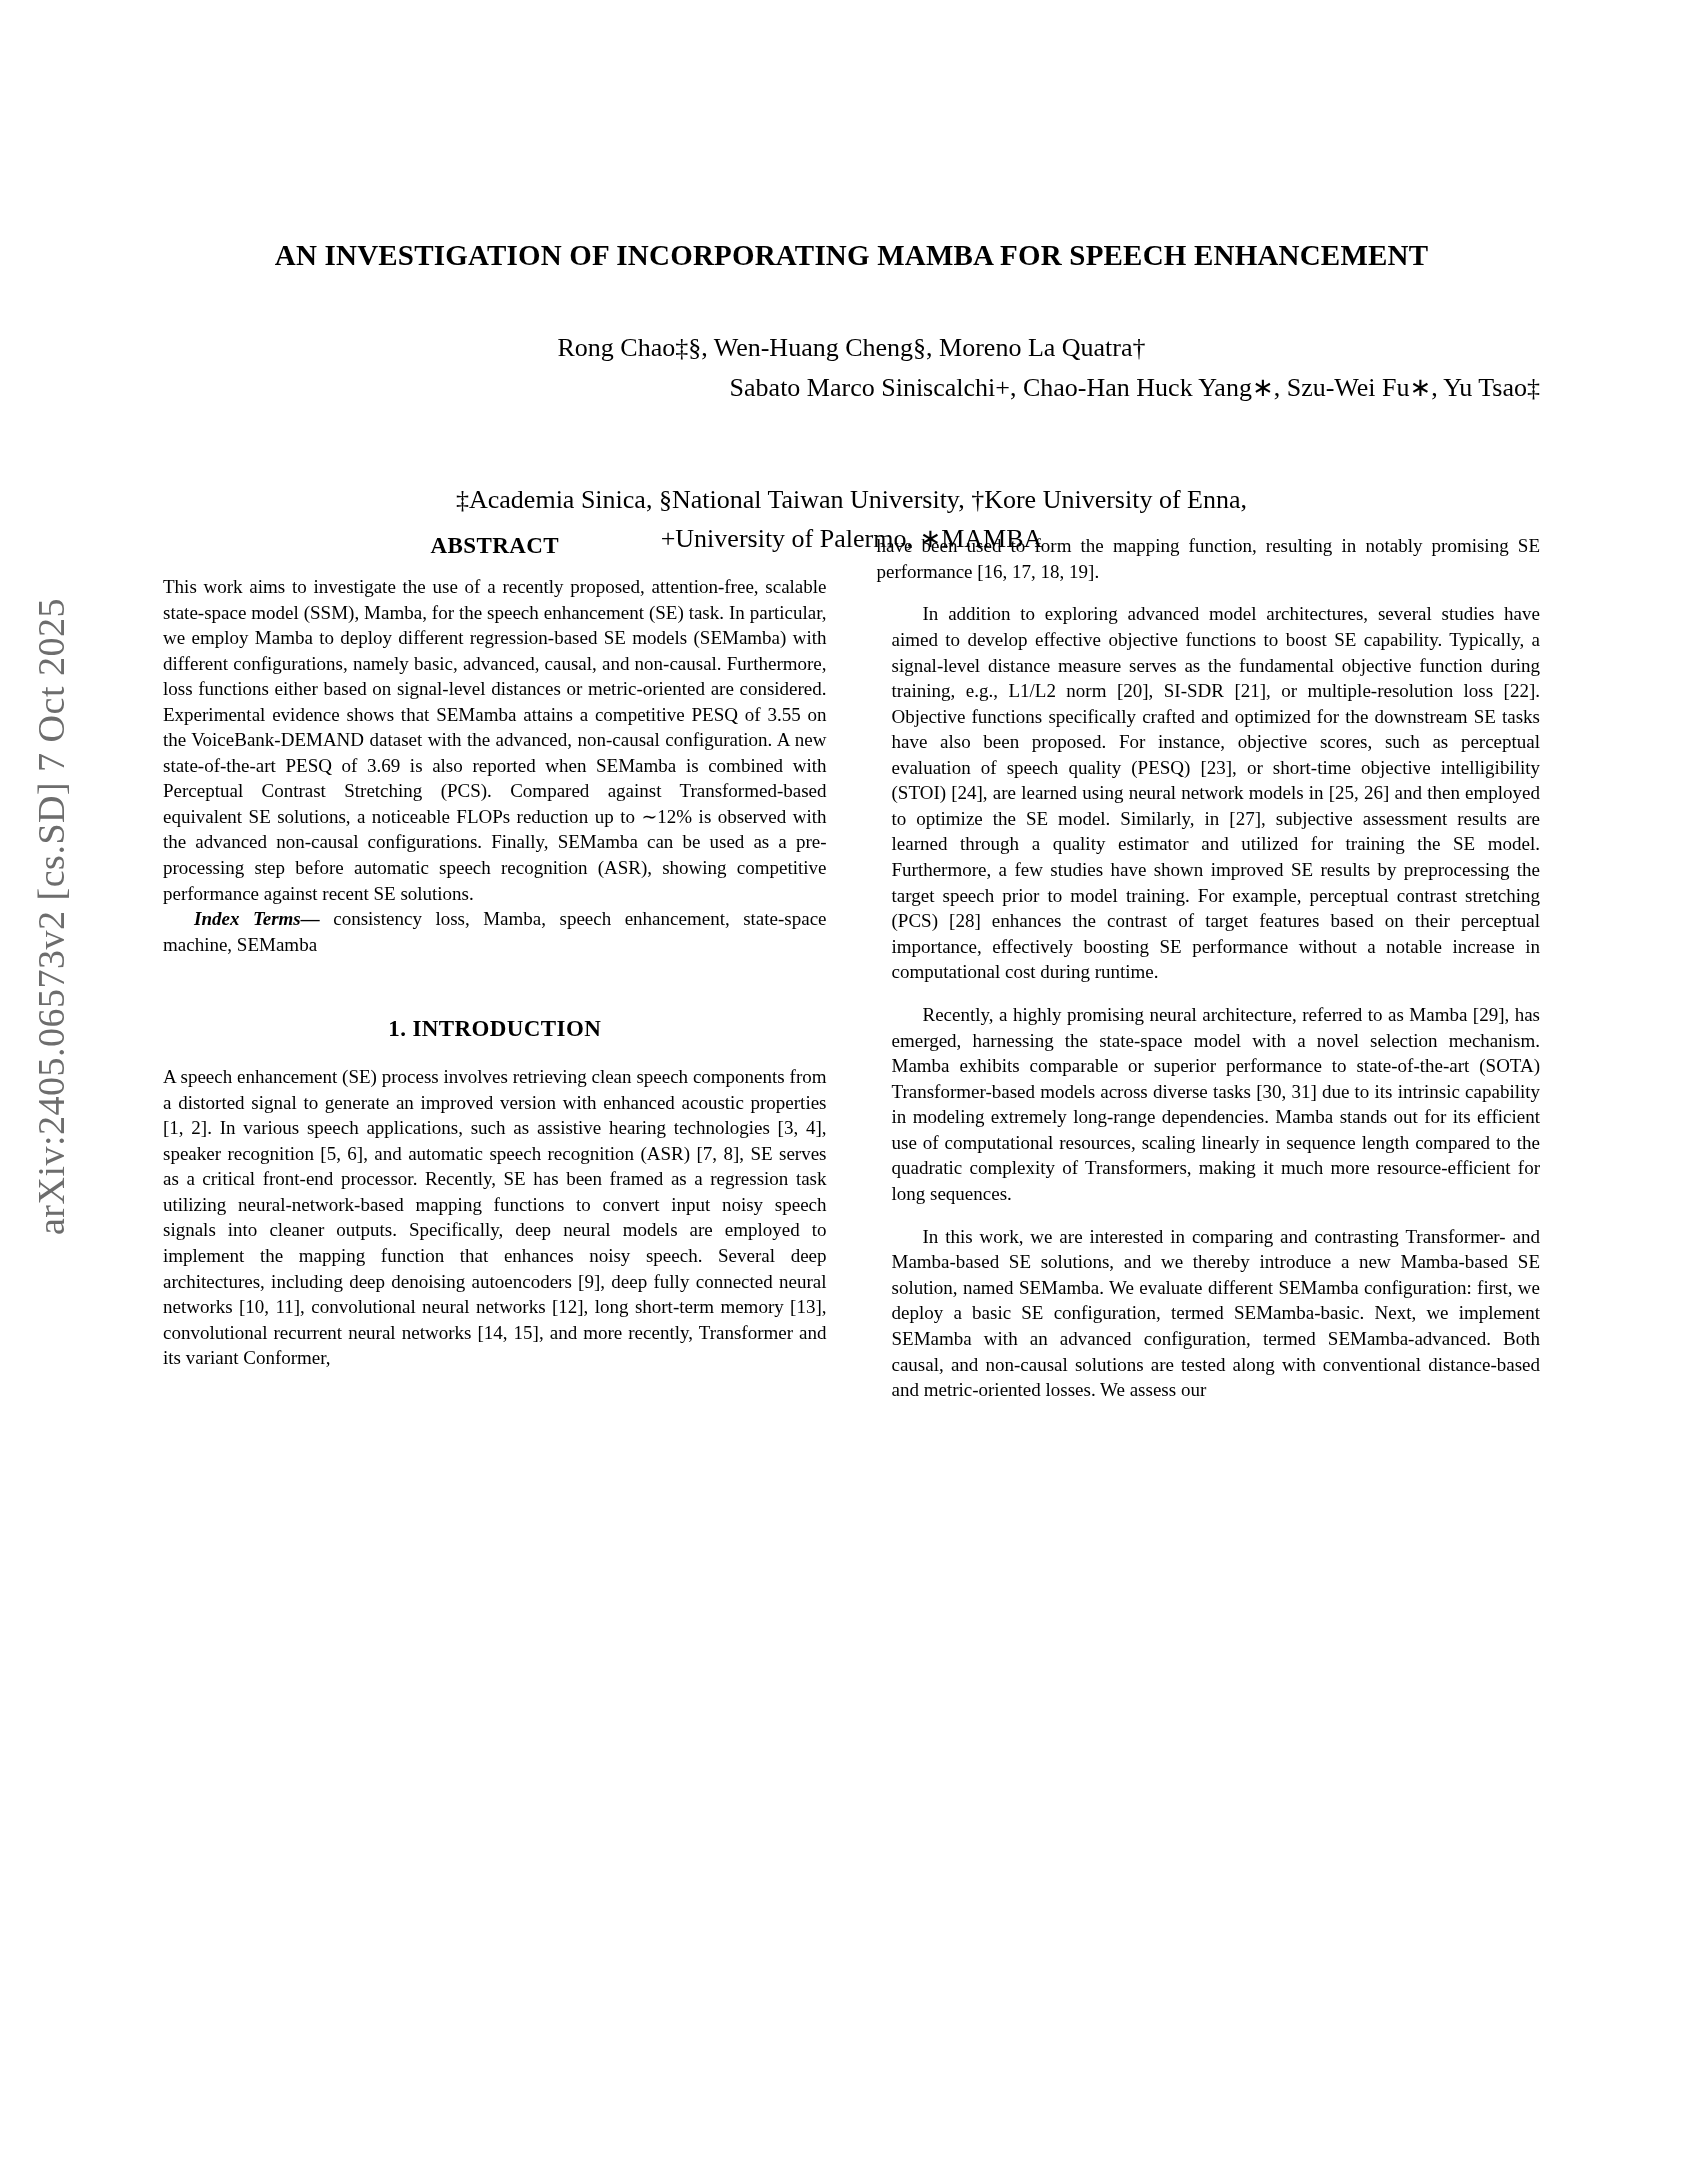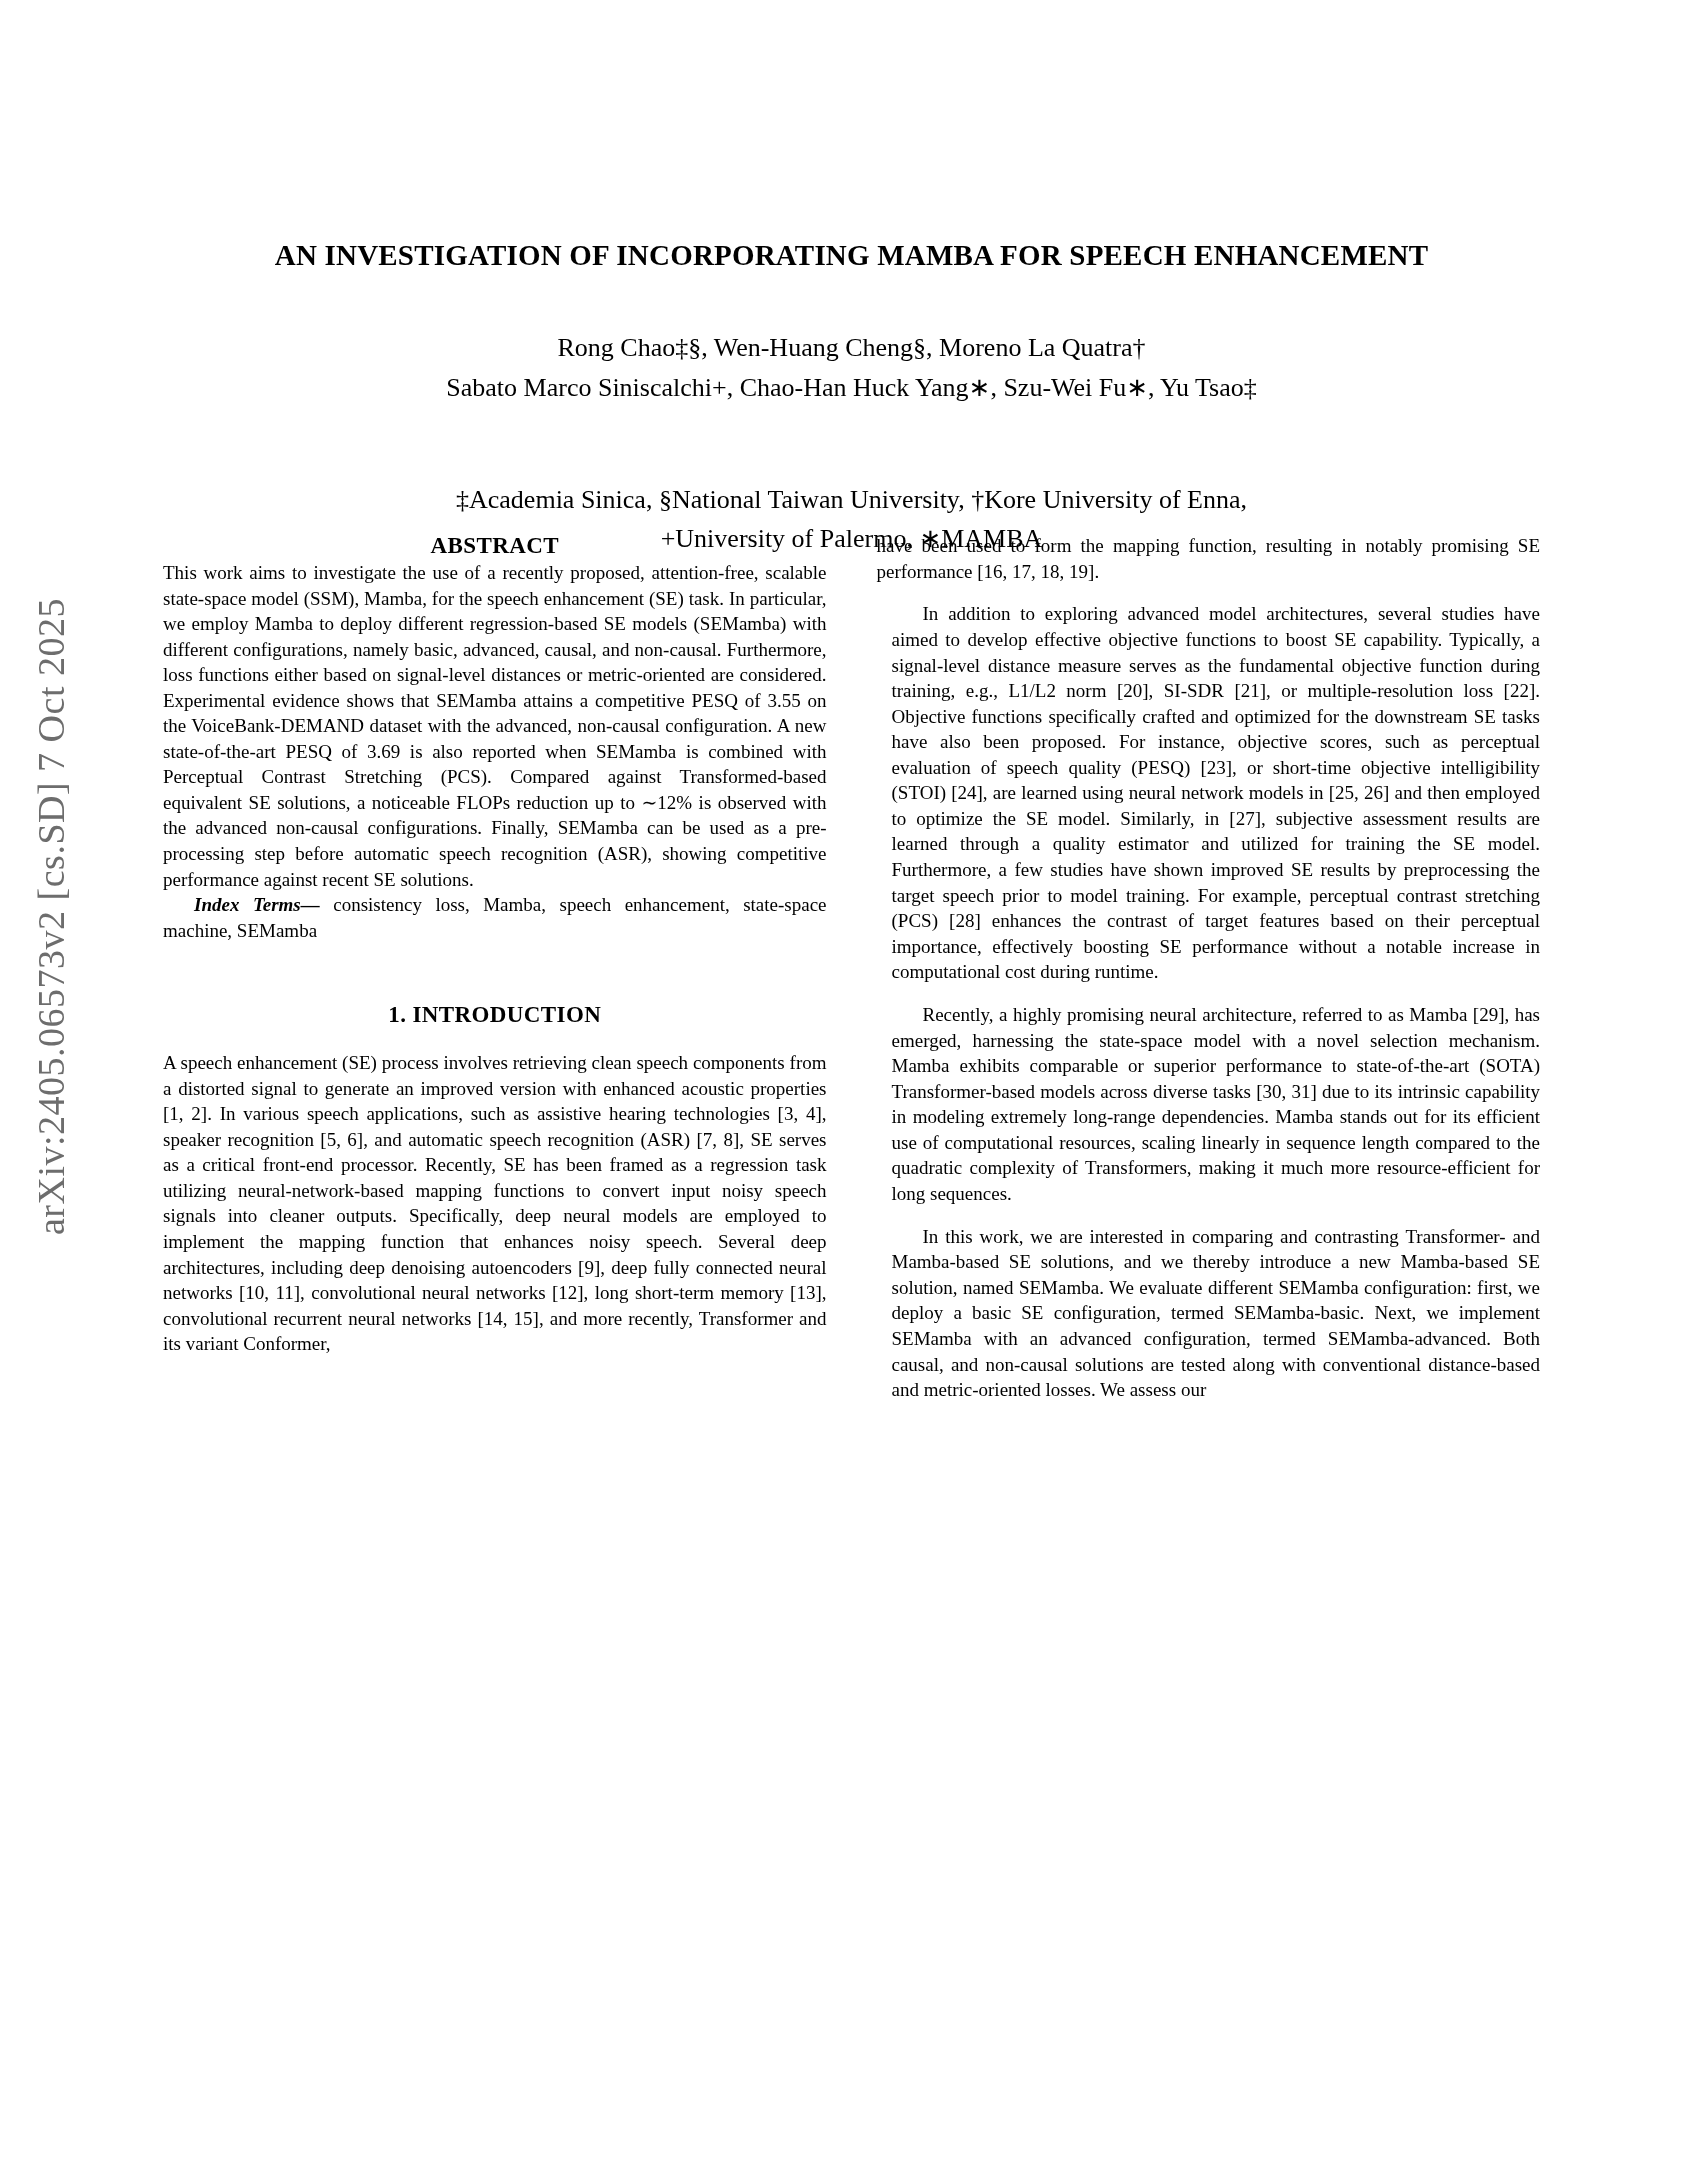--- a/index.html
+++ b/index.html
@@ -57,20 +57,21 @@
   }
 
   .authors {
     text-align: center;
     font-size: 26px;
     line-height: 1.55;
     margin-top: 53px;
   }
   .authors .line2 {
     display: block;
+    text-align: right;
   }
 
   .affil {
     text-align: center;
     font-size: 26px;
     line-height: 1.5;
     margin-top: 72px;
   }
 
   .columns {
@@ -83,21 +84,21 @@
   }
   .col {
     width: 664px;
   }
 
   .sec-head {
     text-align: center;
     font-weight: bold;
     font-size: 23px;
     letter-spacing: 0.4px;
-    margin-bottom: 1px;
+    margin-bottom: 15px;
   }
   .sec-head.intro {
     margin-top: 59px;
     margin-bottom: 22px;
   }
 
   p.body {
     font-size: 19px;
     line-height: 1.345;
     text-align: justify;

